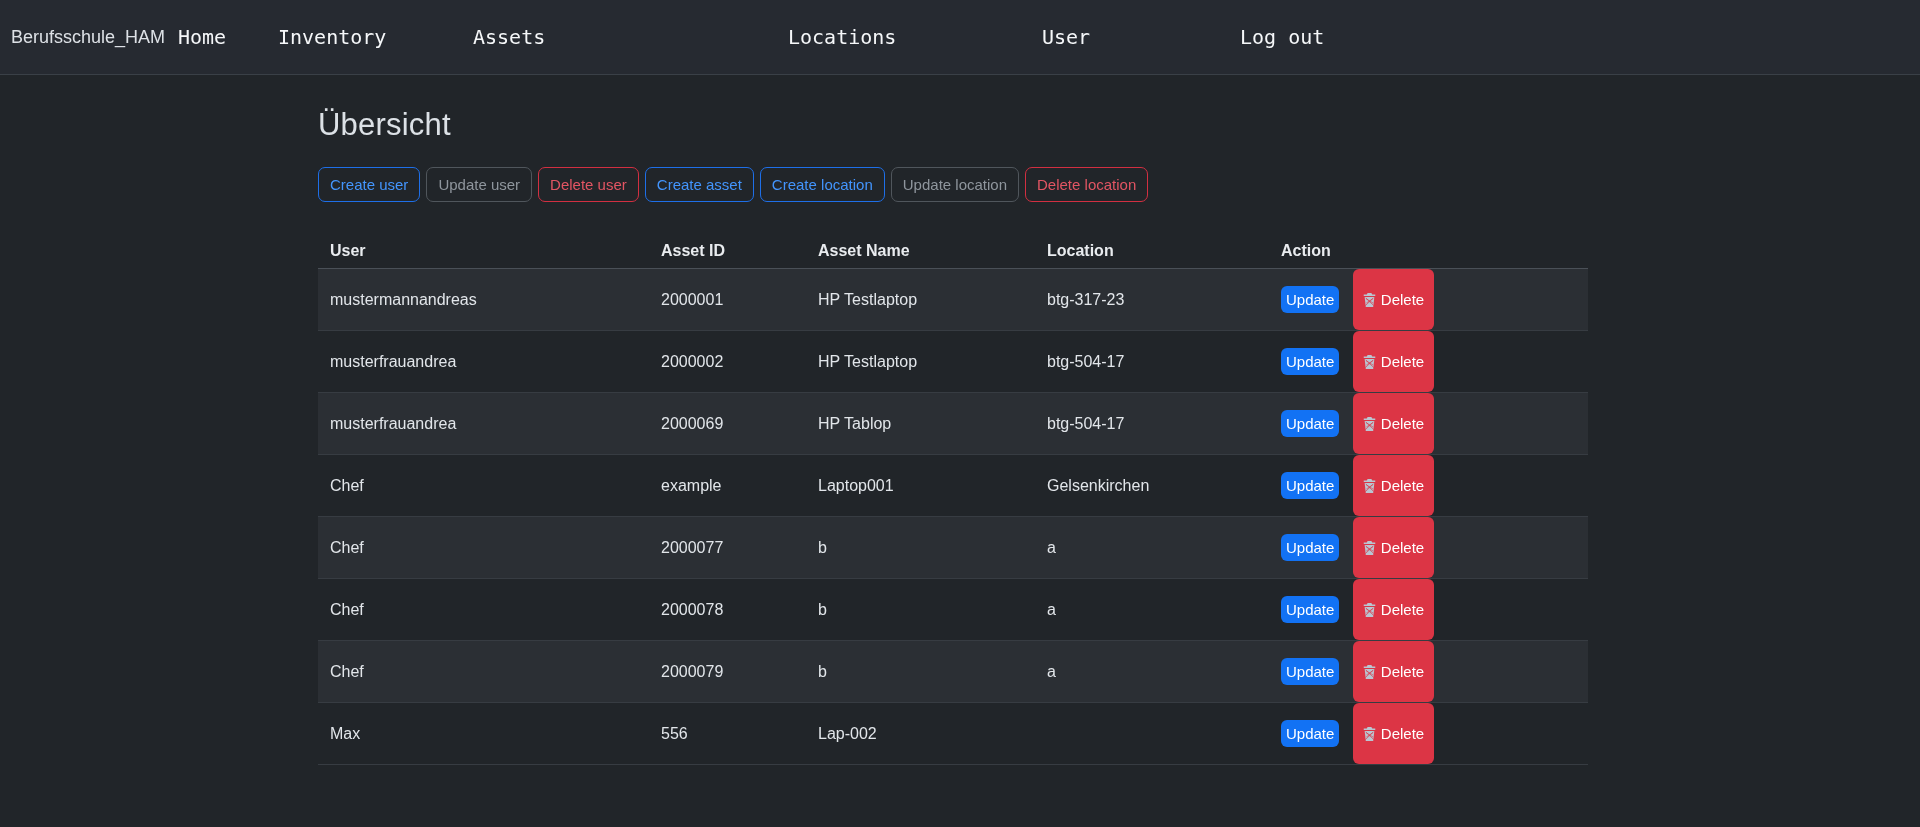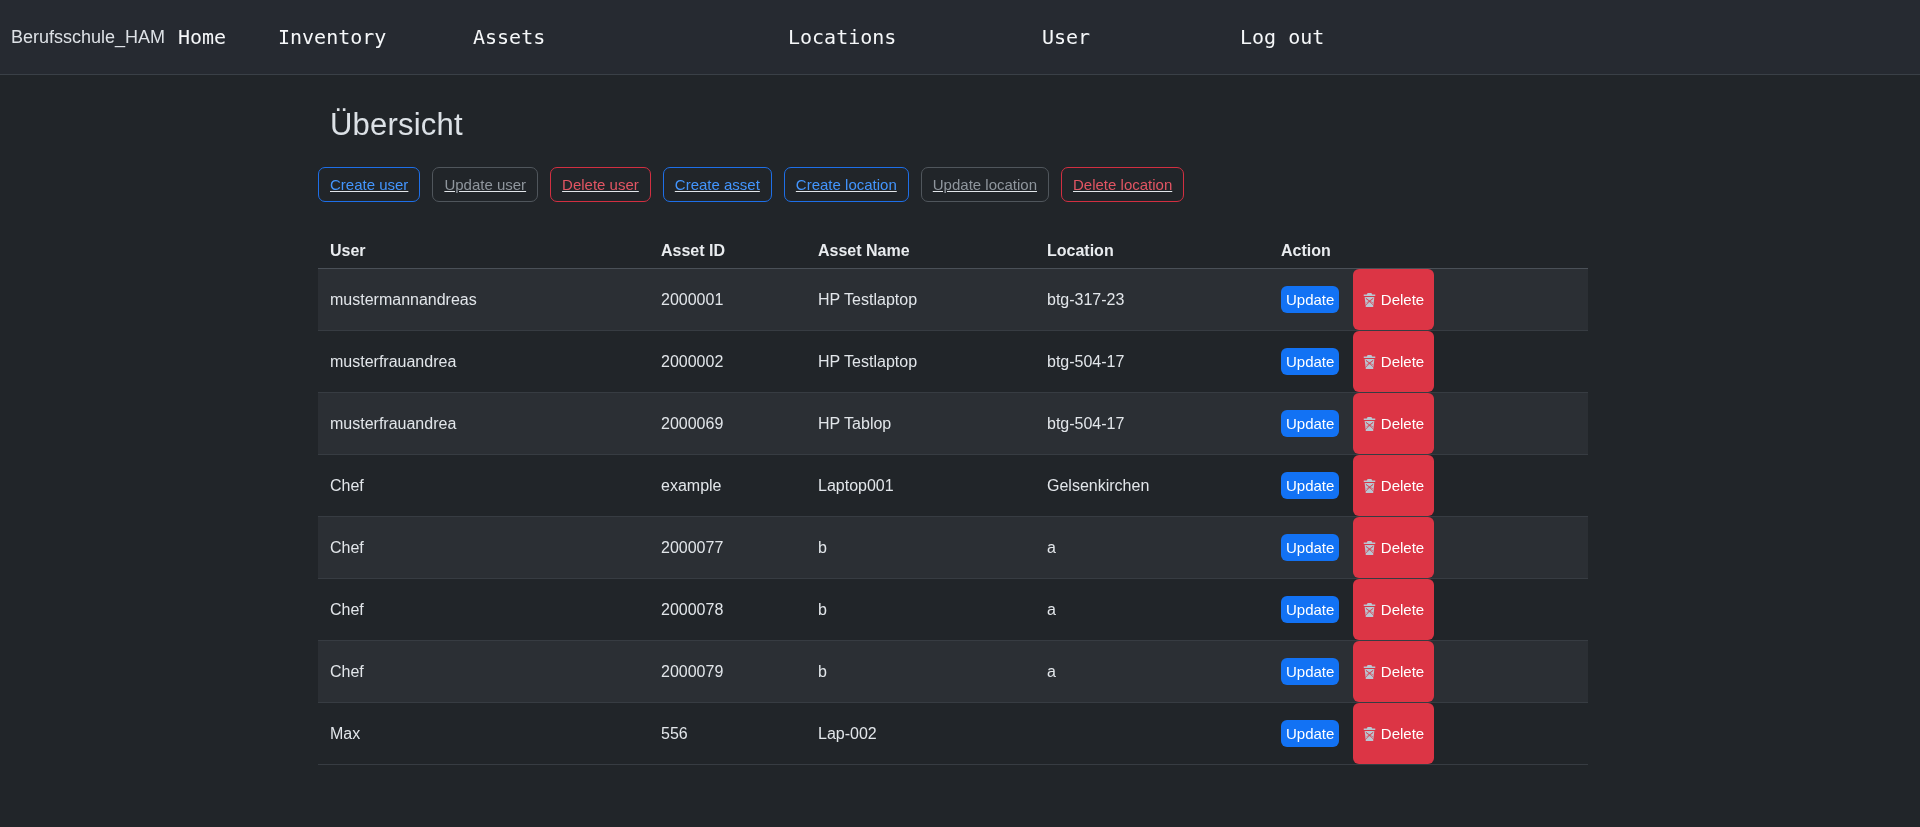--- a/index.html
+++ b/index.html
@@ -34,25 +34,25 @@
   .brand{left:11px;font-size:18px;color:#dde1e6;}
   .nav-link{
     font-family:"DejaVu Sans Mono","Liberation Mono",monospace;
     font-size:20px;color:#f5f7f9;
   }
   .nav-0{left:178px;} .nav-1{left:278px;} .nav-2{left:473px;}
   .nav-3{left:788px;} .nav-4{left:1042px;} .nav-5{left:1240px;text-align:right;}
   
   .container{margin:32px 0 0 318px;width:1270px;}
   h1{
-    margin:12px;font-size:31px;font-weight:500;color:#dce1e6;
+    margin:0;font-size:31px;font-weight:500;color:#dce1e6;
     letter-spacing:.2px;
   }
   
-  .toolbar{margin-top:24px;display:flex;gap:12px;text-decoration:underline;}
+  .toolbar{margin-top:24px;display:flex;gap:6px;}
   .btn{
     display:inline-flex;align-items:center;justify-content:center;
     font-family:inherit;font-size:15px;line-height:19px;
     padding:7px 11px;border-radius:7px;background:transparent;
     border:1px solid transparent;cursor:pointer;
   }
   .btn-outline-primary{color:var(--primary-bright);border-color:#1e6fe8;}
   .btn-outline-secondary{color:var(--secondary-text);border-color:var(--secondary-border);}
   .btn-outline-danger{color:var(--danger-text);border-color:#d22f41;}
   

